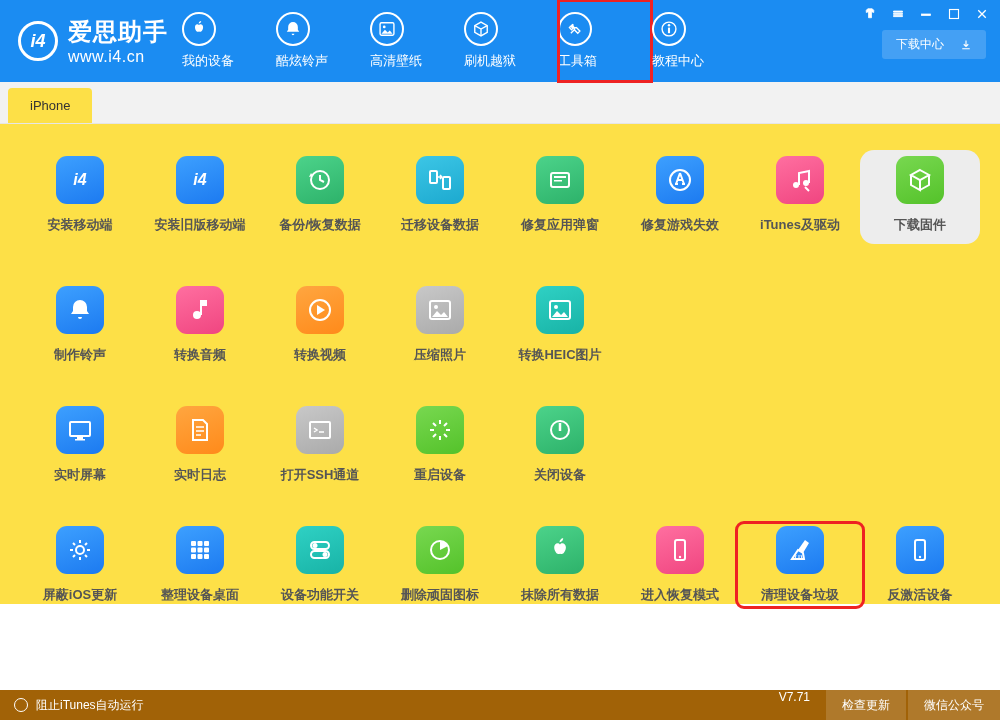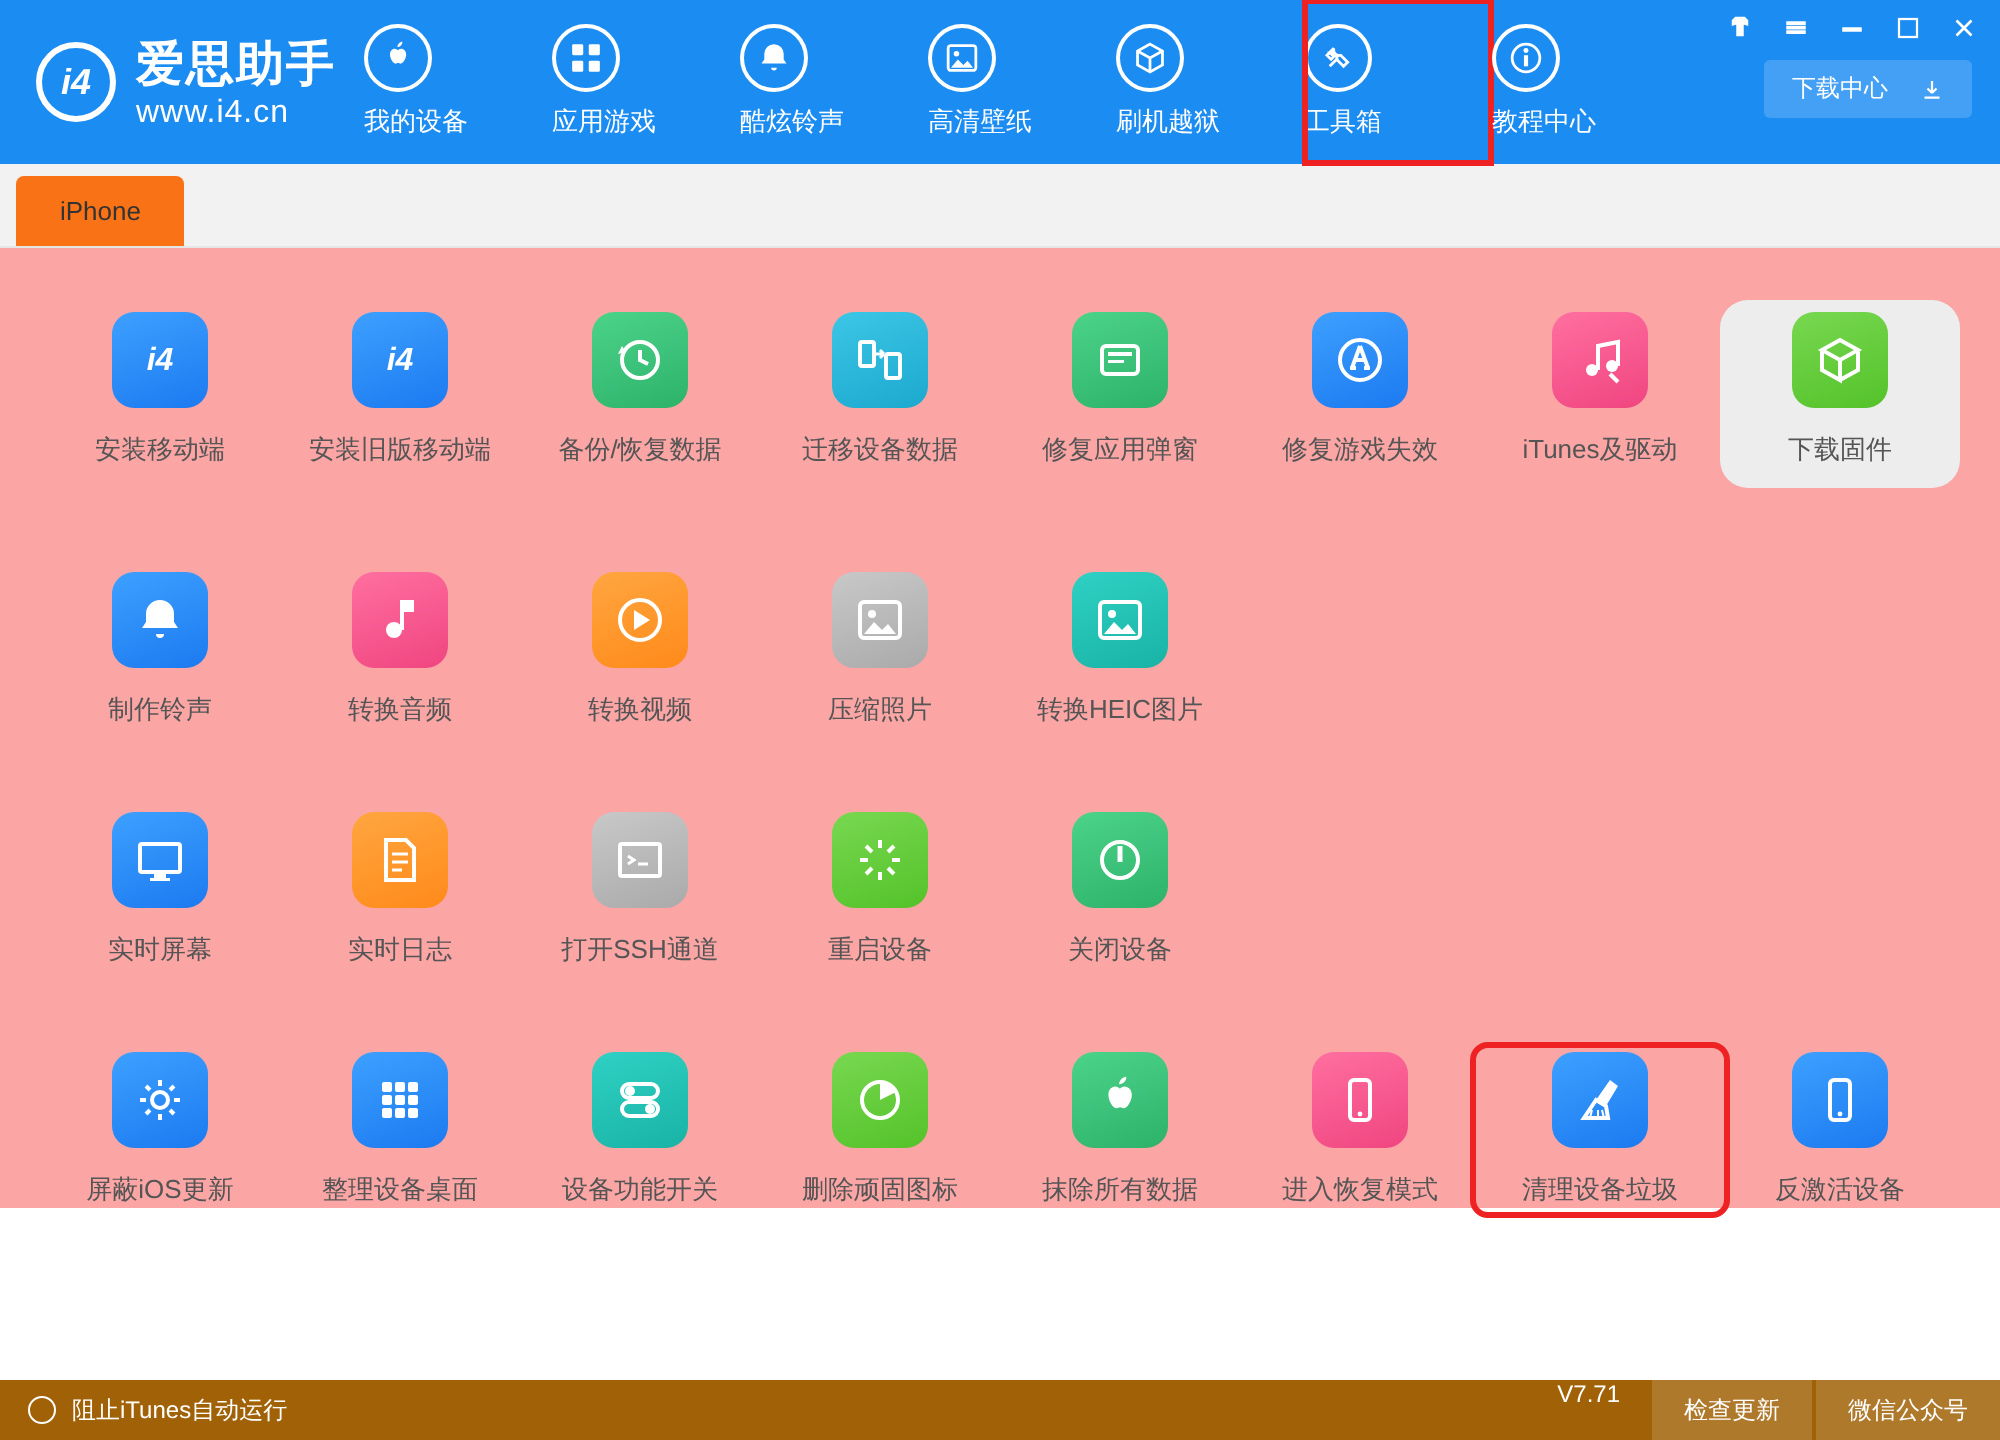--- a/index.html
+++ b/index.html
@@ -20,24 +20,24 @@
 .nav-icon svg { width: 18px; height: 18px; fill: #fff; }
 
 .win-controls { position: absolute; top: 5px; right: 6px; display: flex; gap: 4px; }
 .win-btn { width: 24px; height: 18px; color: #fff; display: flex; align-items: center; justify-content: center; font-size: 11px; cursor: pointer; }
 .win-btn svg { width: 12px; height: 12px; fill: #fff; stroke: #fff; }
 
 .dl-center { position: absolute; top: 30px; right: 14px; background: rgba(255,255,255,.18); color: #fff; font-size: 12px; padding: 6px 14px; border-radius: 3px; cursor: pointer; display: flex; align-items: center; gap: 16px; }
 
 
 .tab-bar { height: 42px; background: #f2f2f2; border-bottom: 1px solid #e6e6e6; display: flex; align-items: flex-end; padding-left: 8px; }
-.tab { padding: 10px 22px; background: #f97316; font-size: 13px; color: #333; border-top-left-radius: 4px; border-top-right-radius: 4px; cursor: pointer; }
-
-
-.grid-area { padding: 32px 20px 0 20px; background: #fca5a5; }
+.tab { padding: 10px 22px; background: #fde047; font-size: 13px; color: #333; border-top-left-radius: 4px; border-top-right-radius: 4px; cursor: pointer; }
+
+
+.grid-area { padding: 32px 20px 0 20px; background: #fde047; font-weight: bold; }
 .grid-row { display: flex; margin-bottom: 42px; }
 .tool { width: 120px; display: flex; flex-direction: column; align-items: center; gap: 12px; cursor: pointer; font-size: 13px; color: #555; }
 .tool.sel { background: #ededed; border-radius: 14px; padding: 6px 0 10px 0; margin-top: -6px; }
 .tool.highlight { outline: 3px solid #e22; outline-offset: 2px; border-radius: 4px; }
 .tool-icon { width: 48px; height: 48px; border-radius: 11px; display: flex; align-items: center; justify-content: center; }
 .tool-icon svg { width: 26px; height: 26px; fill: #fff; }
 
 .c-blue { background: linear-gradient(160deg,#3da0ff,#1c7af0); }
 .c-green { background: linear-gradient(160deg,#4cd38a,#2db26a); }
 .c-cyan { background: linear-gradient(160deg,#3cc6e6,#1ca9cf); }
@@ -71,28 +71,20 @@
         <div class="nav-icon">
           <svg viewBox="0 0 26 26">
             <use href="#ic-apple"></use>
           </svg>
         </div>
         <span>我的设备</span>
       </div>
       <div class="nav-item">
         <div class="nav-icon">
           <svg viewBox="0 0 26 26">
-            <use href="#ic-grid4"></use>
-          </svg>
-        </div>
-        <span>应用游戏</span>
-      </div>
-      <div class="nav-item">
-        <div class="nav-icon">
-          <svg viewBox="0 0 26 26">
             <use href="#ic-bell"></use>
           </svg>
         </div>
         <span>酷炫铃声</span>
       </div>
       <div class="nav-item">
         <div class="nav-icon">
           <svg viewBox="0 0 26 26">
             <use href="#ic-image"></use>
           </svg>

